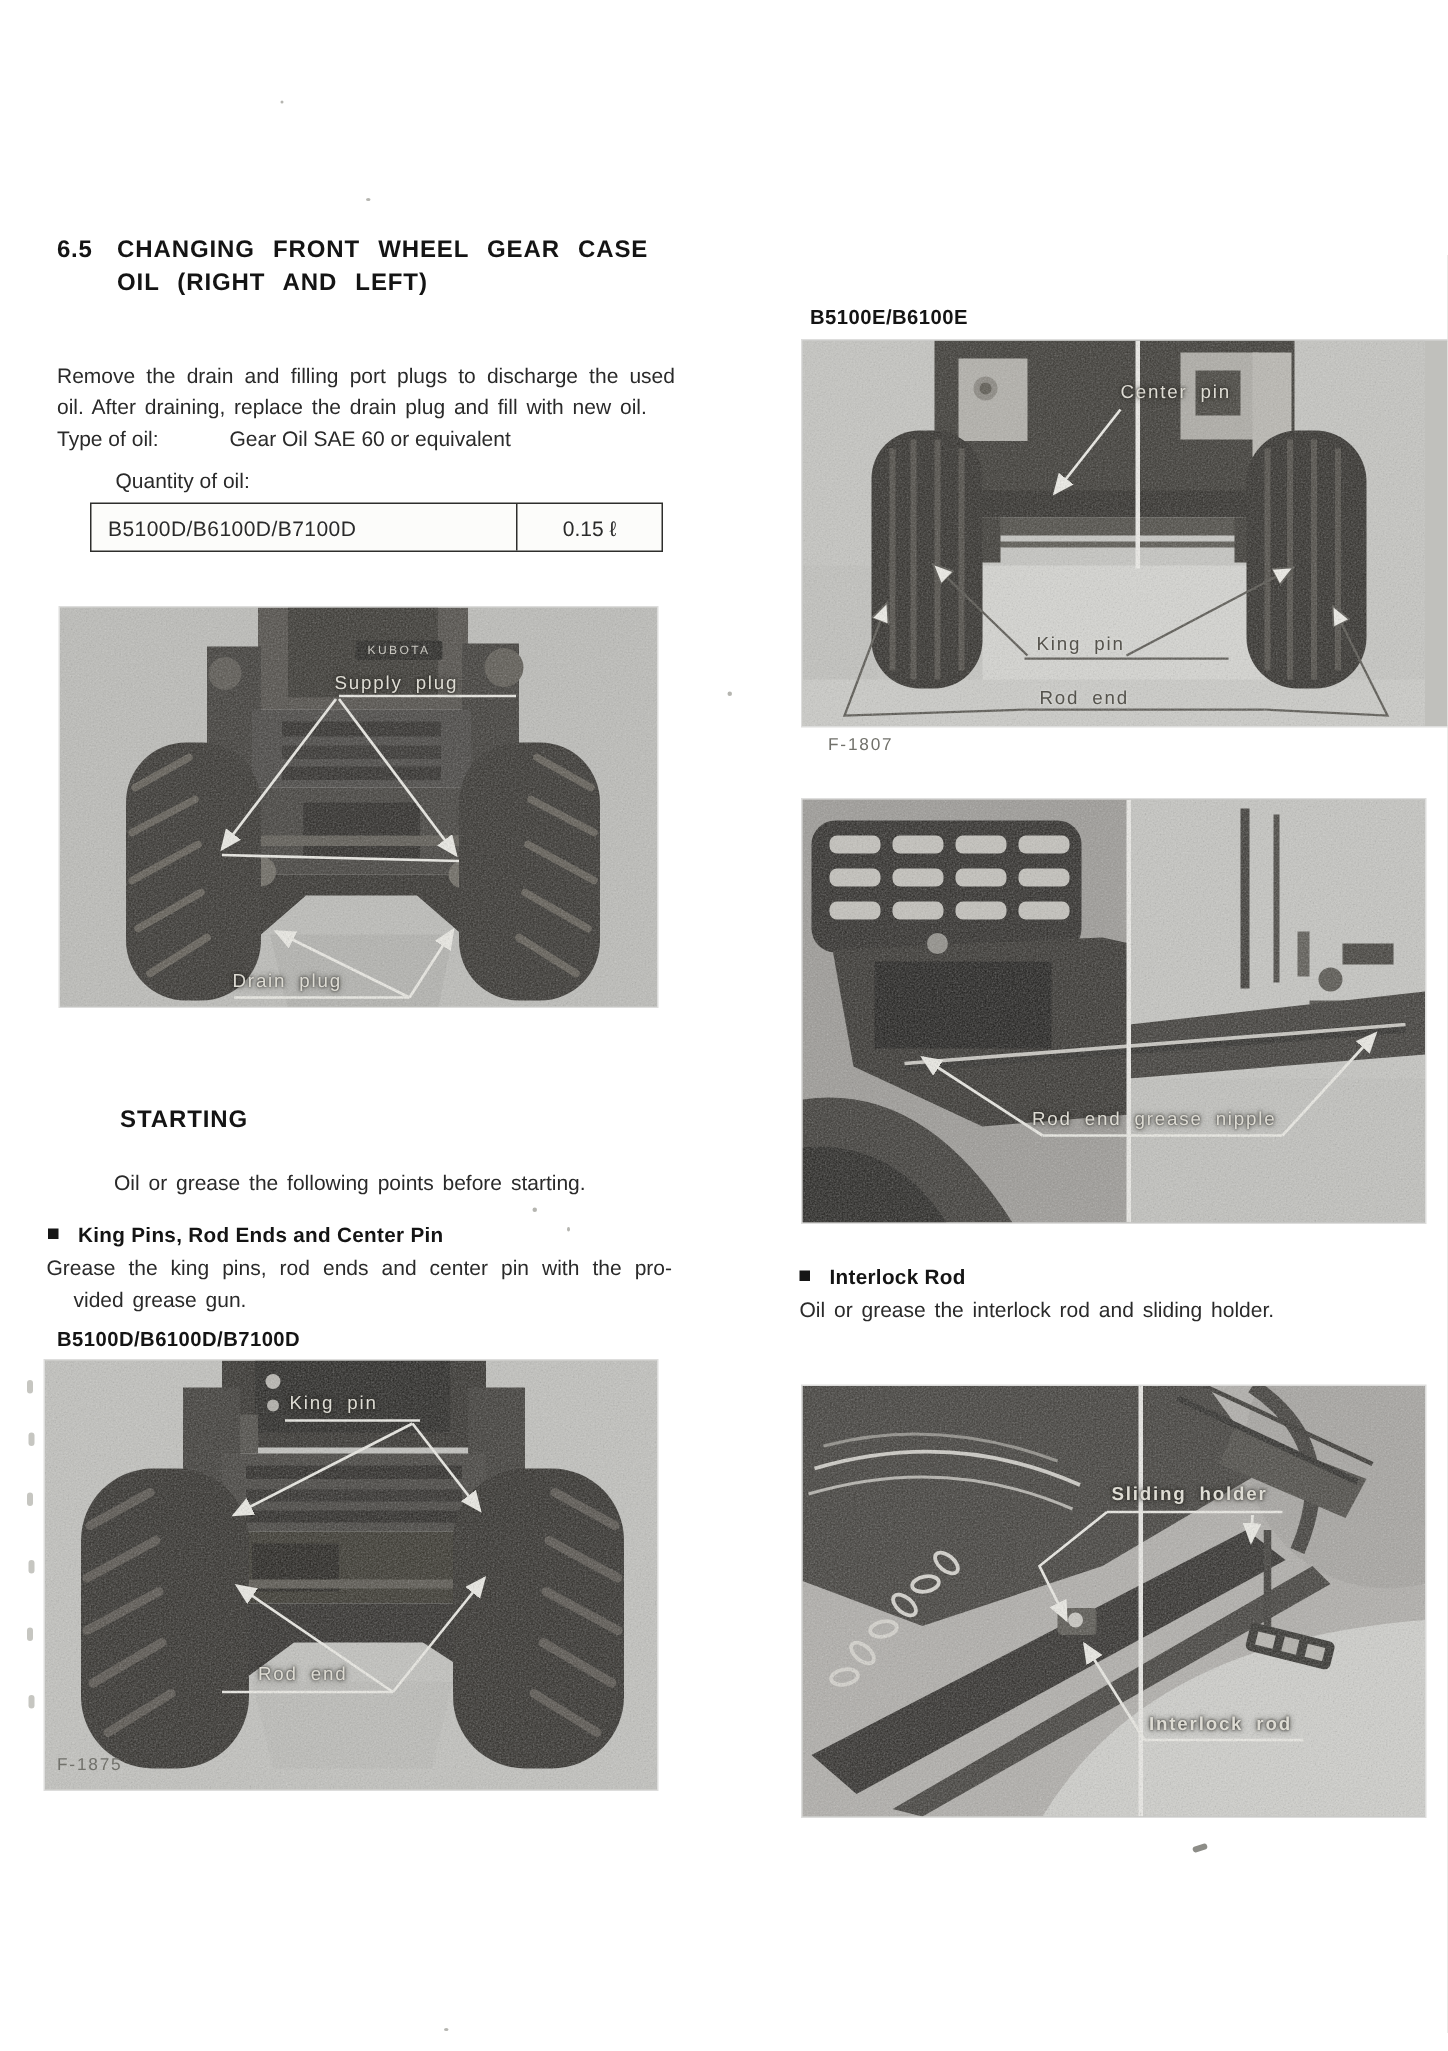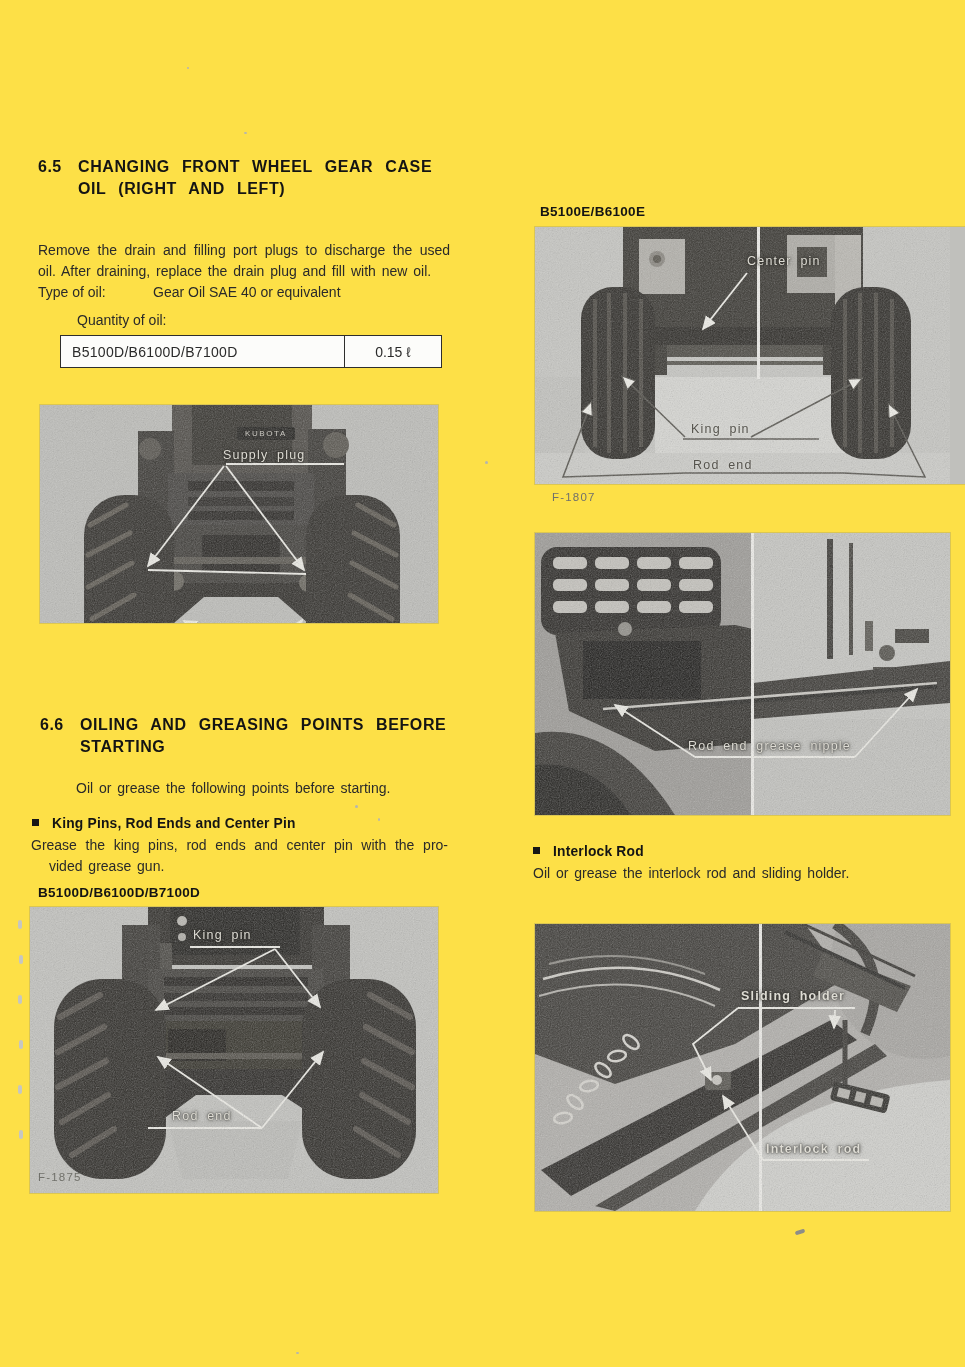--- a/index.html
+++ b/index.html
@@ -1,16 +1,16 @@
 <!DOCTYPE html>
 <html><head>
 <meta charset="utf-8">
 <style>
   html,body{margin:0;padding:0;background:#dddcd8;}
-  .page{position:relative;width:965px;height:1367px;margin:0 auto;background:#fde047;
+  .page{position:relative;width:965px;height:1367px;margin:0 auto;background:#ffffff;
         font-family:"Liberation Sans", sans-serif;color:#1c1c1c;overflow:hidden;}
   .abs{position:absolute;}
   .h1{font-weight:700;font-size:16px;letter-spacing:0.6px;word-spacing:7px;color:#141414;white-space:nowrap;}
   .hnum{display:inline-block;width:40px;letter-spacing:0.5px;}
   .bodyline{font-size:14px;color:#2a2a2a;word-spacing:2px;white-space:nowrap;}
   .jline{white-space:normal;text-align:justify;text-align-last:justify;}
   .kv{font-size:14px;color:#2a2a2a;}
   .subhead{font-size:13.8px;font-weight:700;color:#141414;letter-spacing:0.2px;white-space:nowrap;}
   .modelhead{font-size:13.5px;font-weight:700;color:#141414;letter-spacing:0.3px;white-space:nowrap;}
   .sq{display:inline-block;width:7px;height:7px;background:#161616;margin-right:13px;vertical-align:2px;}
@@ -35,29 +35,29 @@
 <div class="page">
 
   <div class="abs h1" style="left:38px;top:158px;">
     <span class="hnum">6.5</span><span>CHANGING FRONT WHEEL GEAR CASE</span>
   </div>
   <div class="abs h1" style="left:78px;top:180px;">OIL (RIGHT AND LEFT)</div>
 
   <div class="abs bodyline jline" style="left:38px;top:242px;width:412px;">Remove the drain and filling port plugs to discharge the used</div>
   <div class="abs bodyline" style="left:38px;top:263px;">oil. After draining, replace the drain plug and fill with new oil.</div>
   <div class="abs kv" style="left:38px;top:284px;">Type of oil:</div>
-  <div class="abs kv" style="left:153px;top:284px;">Gear Oil SAE 40 or equivalent</div>
+  <div class="abs kv" style="left:153px;top:284px;">Gear Oil SAE 60 or equivalent</div>
   <div class="abs kv" style="left:38px;top:312px;margin-left:39px;">Quantity of oil:</div>
 
   <div class="tbl">
     <div class="c1">B5100D/B6100D/B7100D</div>
     <div class="c2">0.15 ℓ</div>
   </div>
 
-  <div class="photo" style="left:40px;top:405px;width:398px;height:218px;">
+  <div class="photo" style="left:40px;top:405px;width:398px;height:266px;">
     <svg width="398" height="274" viewBox="0 0 398 274">
       <defs>
         <filter id="g1" x="0" y="0" width="100%" height="100%">
             <feTurbulence type="fractalNoise" baseFrequency="0.9" numOctaves="2" stitchTiles="stitch"></feTurbulence>
             <feColorMatrix type="saturate" values="0"></feColorMatrix>
           </filter>
         <marker id="a1" markerWidth="9" markerHeight="8" refX="7" refY="3.5" orient="auto">
             <path d="M0 0 L8 3.5 L0 7 Z" fill="#edece6"></path>
           </marker>
       </defs>
@@ -107,23 +107,20 @@
         <path d="M233 260 L144 216" marker-end="url(#a1)"></path>
         <path d="M233 260 L262 215" marker-end="url(#a1)"></path>
       </g>
       <rect width="398" height="274" filter="url(#g1)" opacity="0.40"></rect>
     </svg>
     <span class="brandplate" style="left:199px;top:24px;width:54px;text-align:center;">KUBOTA</span>
     <span class="plabel" style="left:183px;top:43px;">Supply plug</span>
     <span class="plabel" style="left:115px;top:242px;">Drain plug</span>
   </div>
 
-  <div class="abs h1" style="left:40px;top:716px;">
-    <span class="hnum">6.6</span><span>OILING AND GREASING POINTS BEFORE</span>
-  </div>
   <div class="abs h1" style="left:80px;top:738px;">STARTING</div>
 
   <div class="abs bodyline" style="left:36px;top:780px;margin-left:40px;">Oil or grease the following points before starting.</div>
 
   <div class="abs subhead" style="left:32px;top:816px;">
     <span class="sq"></span><span>King Pins, Rod Ends and Center Pin</span>
   </div>
   <div class="abs bodyline jline" style="left:31px;top:837px;width:417px;">Grease the king pins, rod ends and center pin with the pro-</div>
   <div class="abs bodyline" style="left:49px;top:858px;">vided grease gun.</div>
   <div class="abs modelhead" style="left:38px;top:885px;">B5100D/B6100D/B7100D</div>

